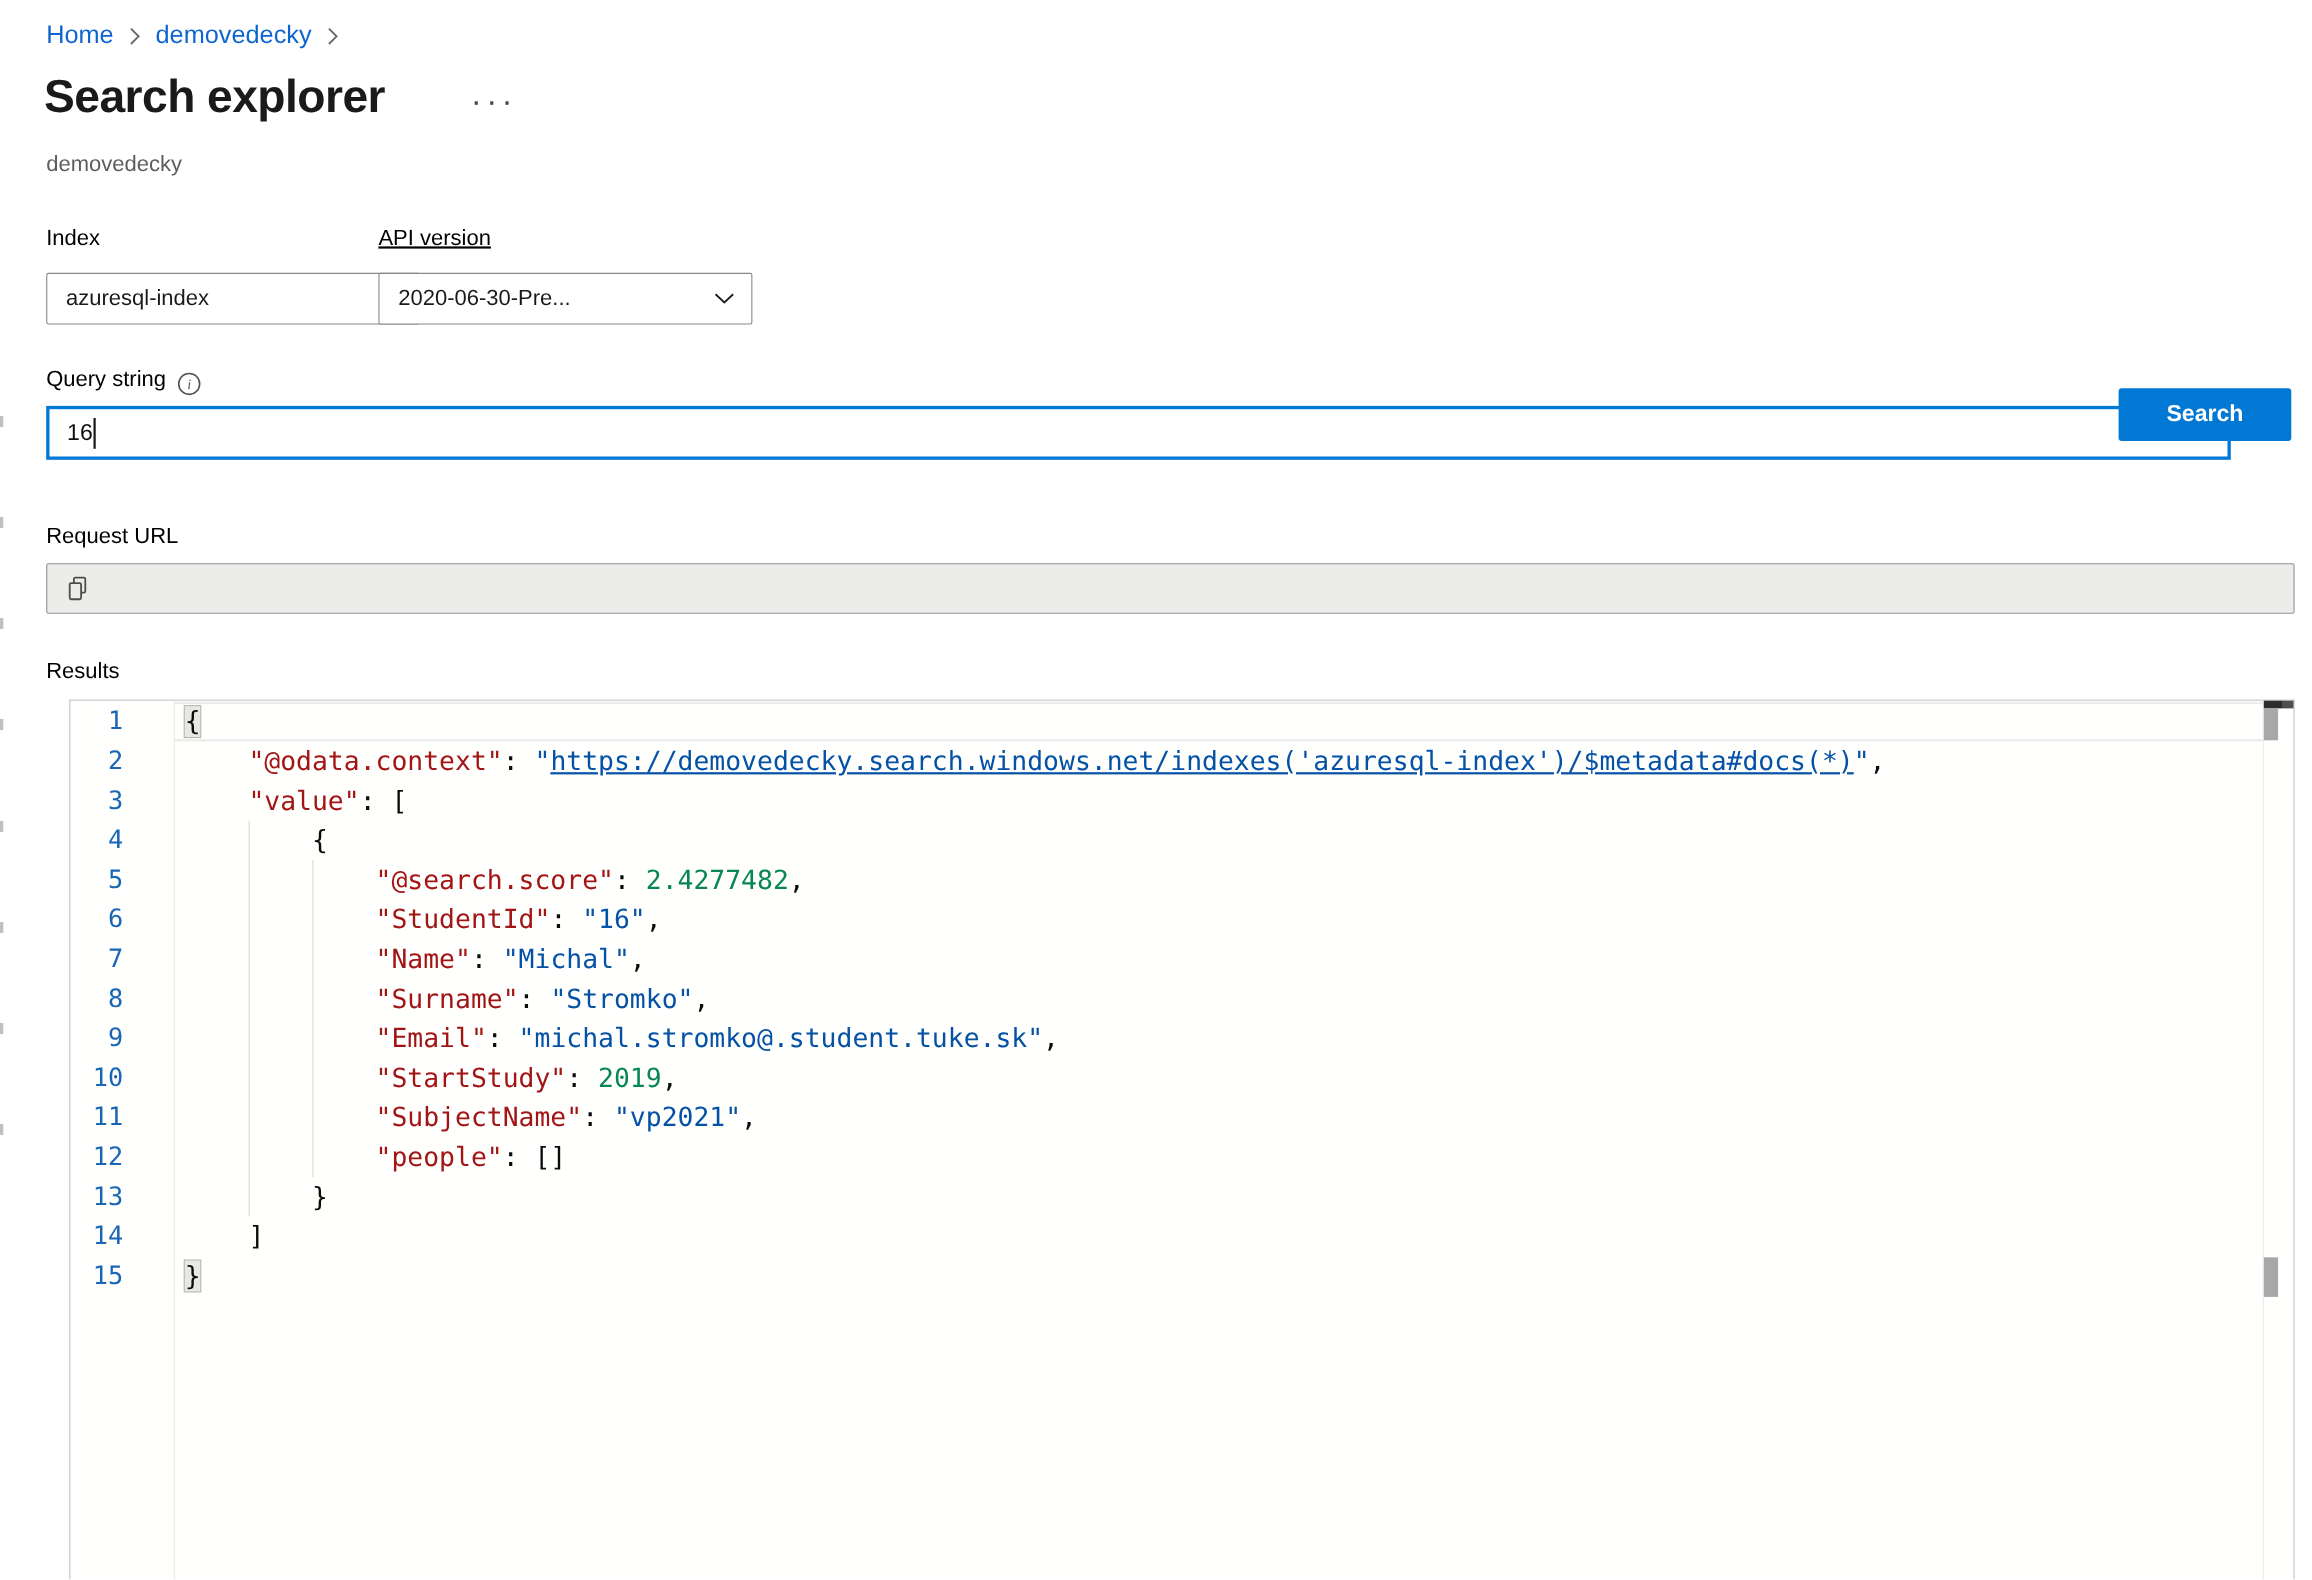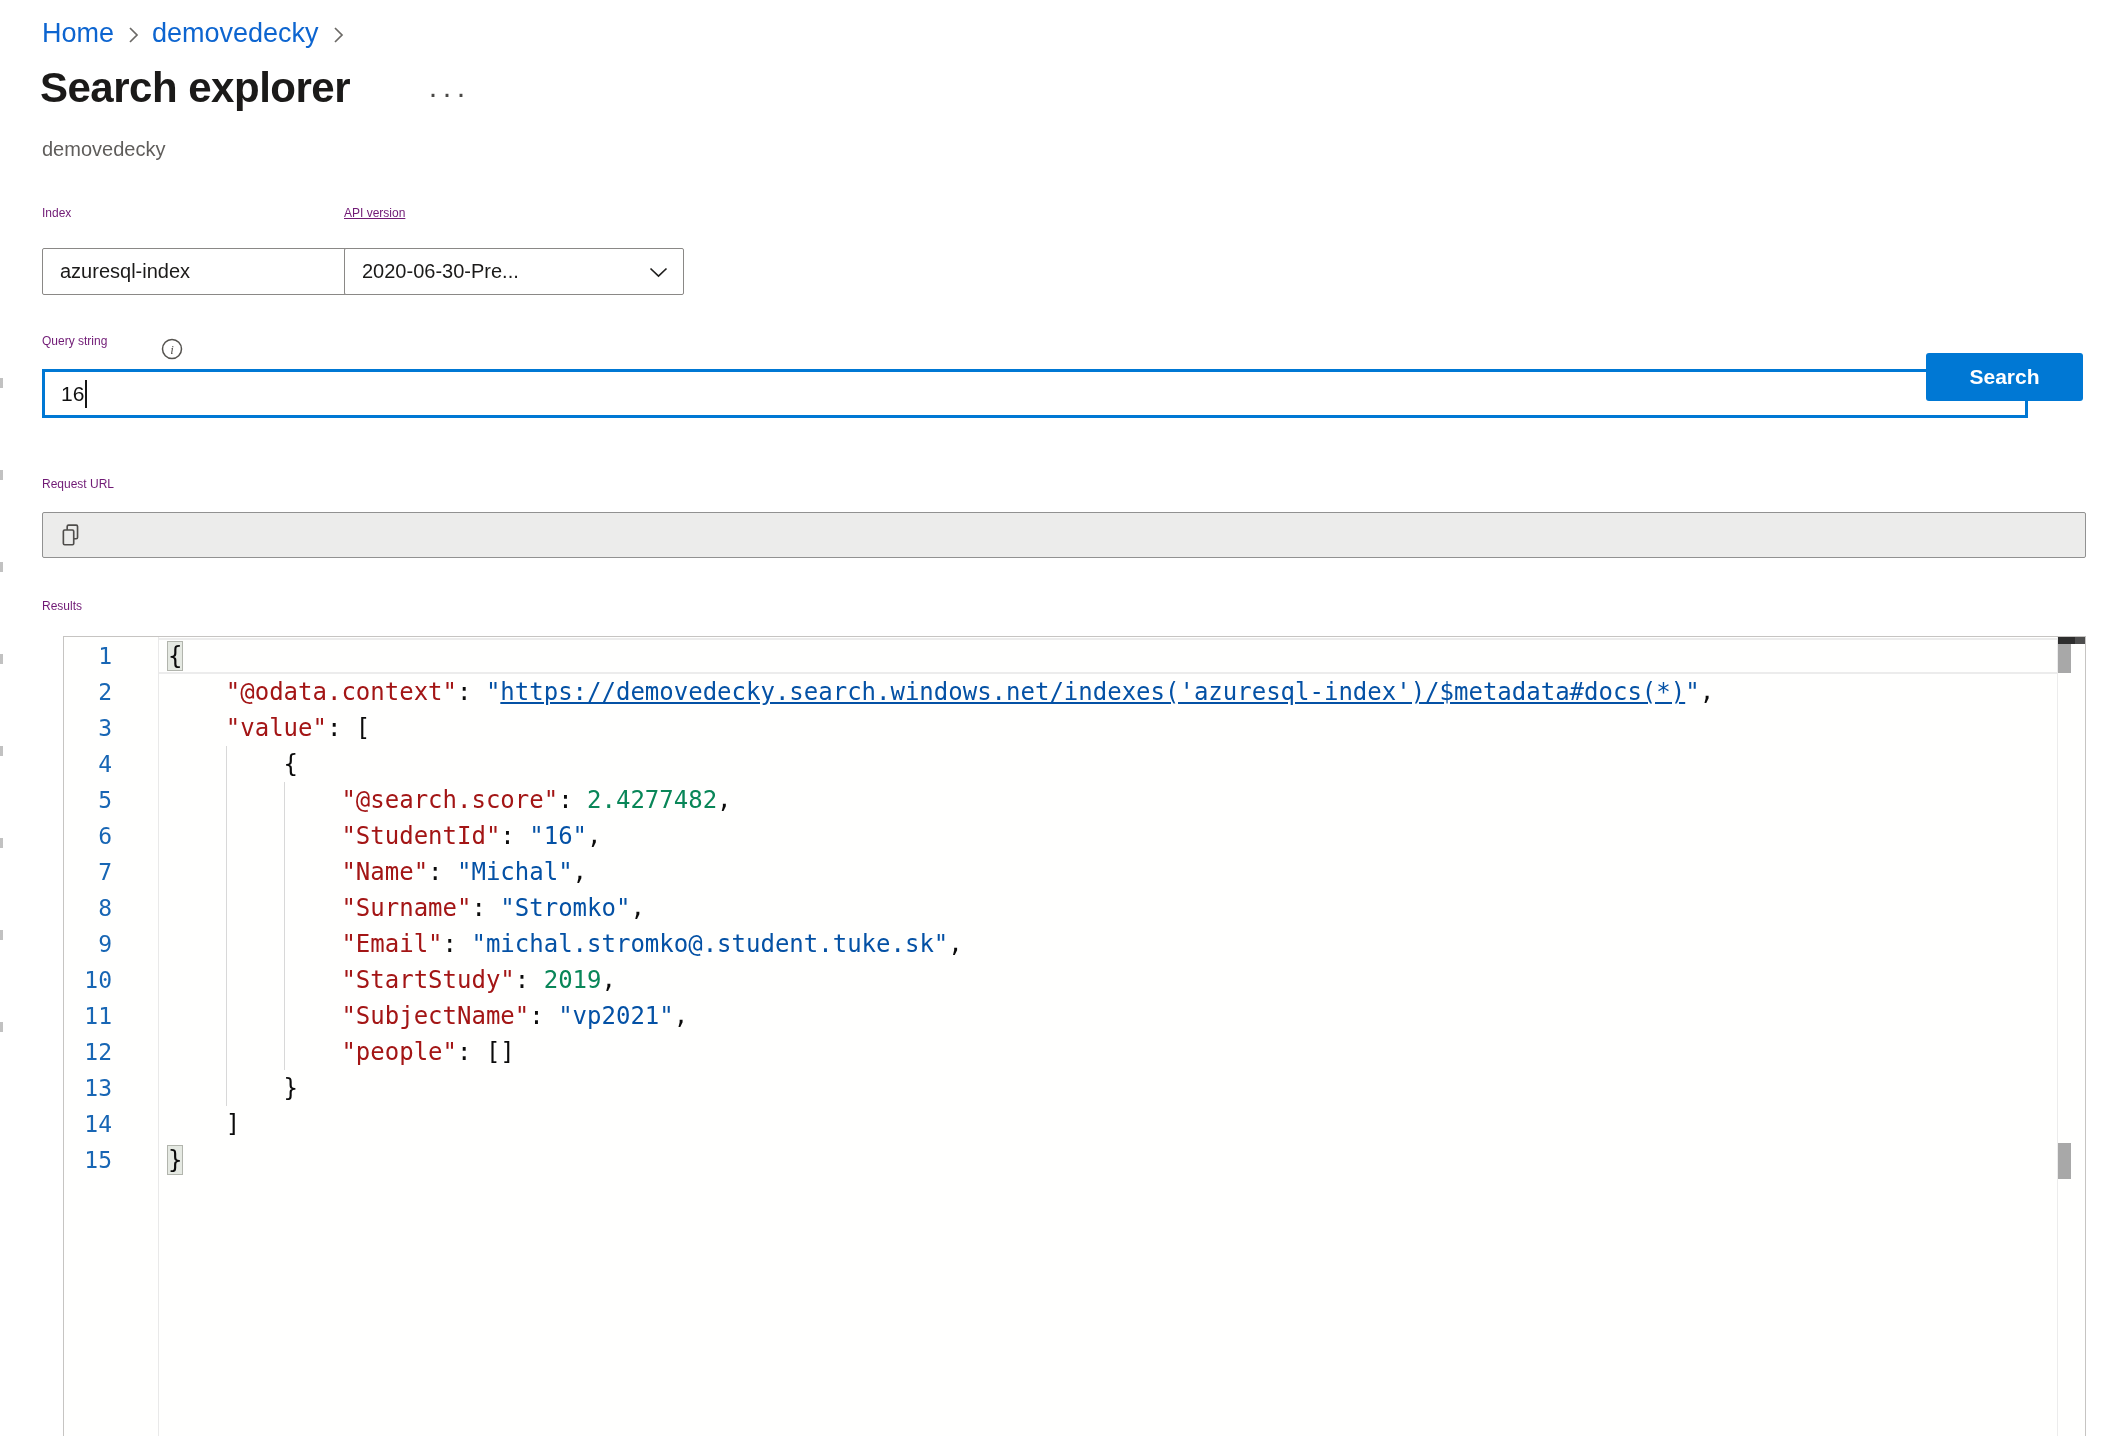--- a/index.html
+++ b/index.html
@@ -4,31 +4,31 @@
 <style>
   html,body{margin:0;padding:0;}
   body{
     width:2102px;height:1436px;position:relative;overflow:hidden;
     background:#ffffff;color:#252423;
     font-family:"Liberation Sans",sans-serif;
   }
   .abs{position:absolute;}
 
   
-  .breadcrumb{left:42px;top:18px;display:flex;align-items:center;gap:13px;font-size:27px;}
+  .breadcrumb{left:42px;top:18px;display:flex;align-items:center;gap:13px;font-size:23px;}
   .crumb{color:#0d65d0;cursor:pointer;text-decoration:none;}
   .crumb-sep{display:flex;align-items:center;margin-top:2px;}
 
   
   .page-title{left:40px;top:64px;font-size:42px;font-weight:bold;color:#1b1a19;letter-spacing:-0.5px;}
   .more-menu{left:428px;top:78px;font-size:30px;color:#4a4947;letter-spacing:4px;cursor:pointer;line-height:30px;}
   .page-subtitle{left:42px;top:138px;font-size:20px;color:#5f5d5b;}
 
   
-  .field-label{font-size:12px;color:#701a75;}
+  .field-label{font-size:20px;color:#000000;}
 
   
   .select{
     top:248px;width:340px;height:47px;box-sizing:border-box;
     border:1px solid #8a8886;border-radius:2px;background:#fff;
     display:flex;align-items:center;justify-content:space-between;
     padding:0 15px 0 17px;font-size:20px;color:#1b1a19;cursor:pointer;
   }
 
   

